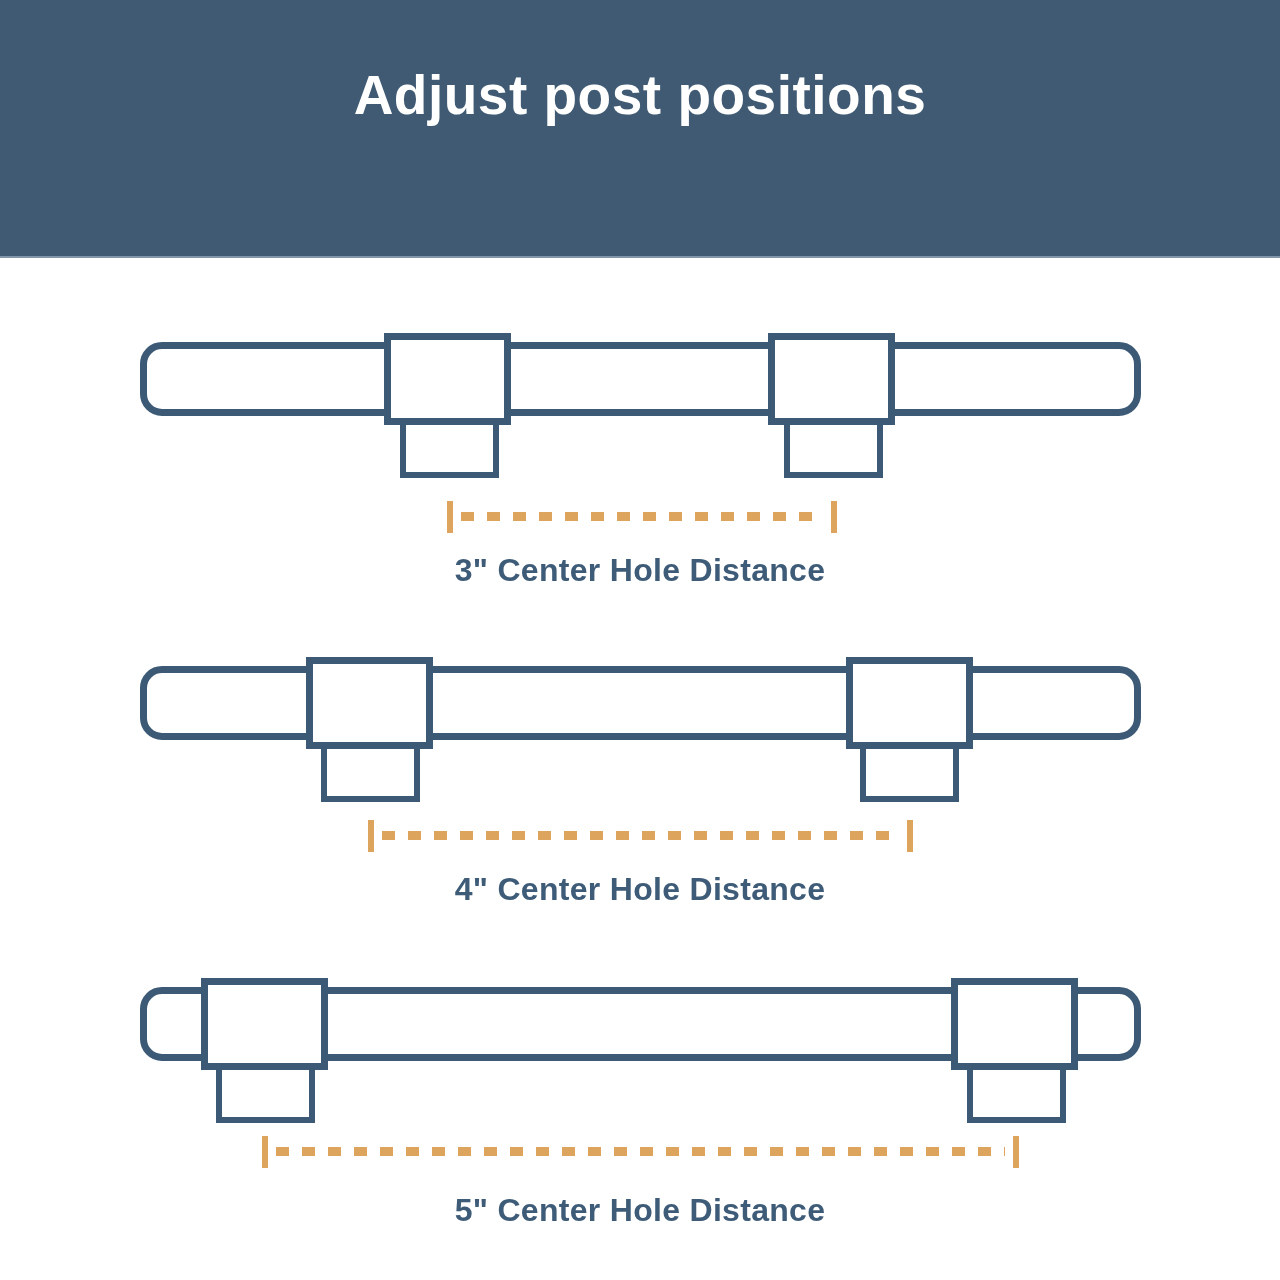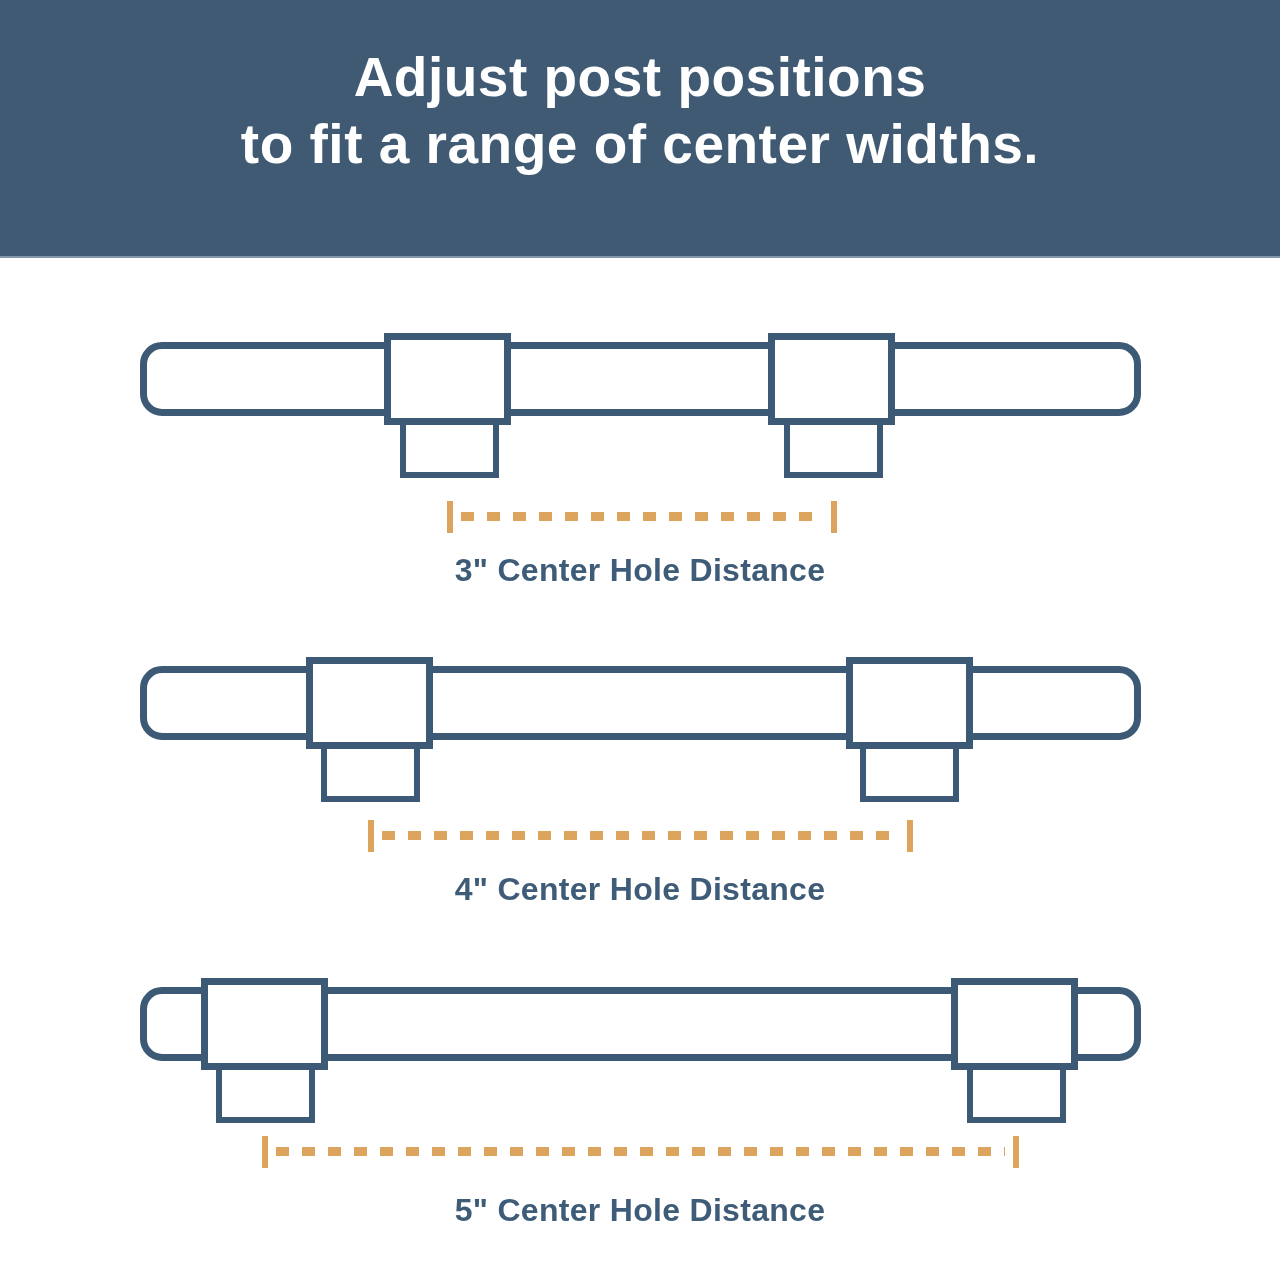--- a/index.html
+++ b/index.html
@@ -15,21 +15,21 @@
     position:relative;width:1280px;height:1280px;margin:0 auto;
     background:var(--page-background);overflow:hidden;
     font-family:"Liberation Sans",sans-serif;
   }
   
   .header{
     position:absolute;left:0;top:0;width:1280px;height:258px;
     background:var(--header-background);
     color:var(--header-text);
     text-align:center;box-sizing:border-box;
-    padding-top:44px;
+    padding-top:62px;
     border-bottom:2px solid #8296a9;
   }
   .header .line{font-size:55px;line-height:67px;font-weight:bold;letter-spacing:0.5px;}
   
   .diagram{position:absolute;left:0;width:1280px;height:300px;}
   .bar{
     position:absolute;left:140px;top:9px;width:1001px;height:74px;
     border:7px solid var(--outline);border-radius:22px;
     background:#fff;box-sizing:border-box;z-index:1;
   }
@@ -75,21 +75,20 @@
   .d3 .measure{left:262px;width:757px;top:158px}
   .d3 .dlabel{top:215px}
 </style>
 </head>
 <body>
 
 <div class="canvas">
 
   <header class="header">
     <div class="line">Adjust post positions</div>
-    <div class="line">to fit a range of center widths.</div>
   </header>
 
   <section class="diagram d1">
     <div class="bar"></div>
     <div class="stem s-left"></div>
     <div class="stem s-right"></div>
     <div class="post p-left"></div>
     <div class="post p-right"></div>
     <div class="measure">
       <div class="tick tick-l"></div>

